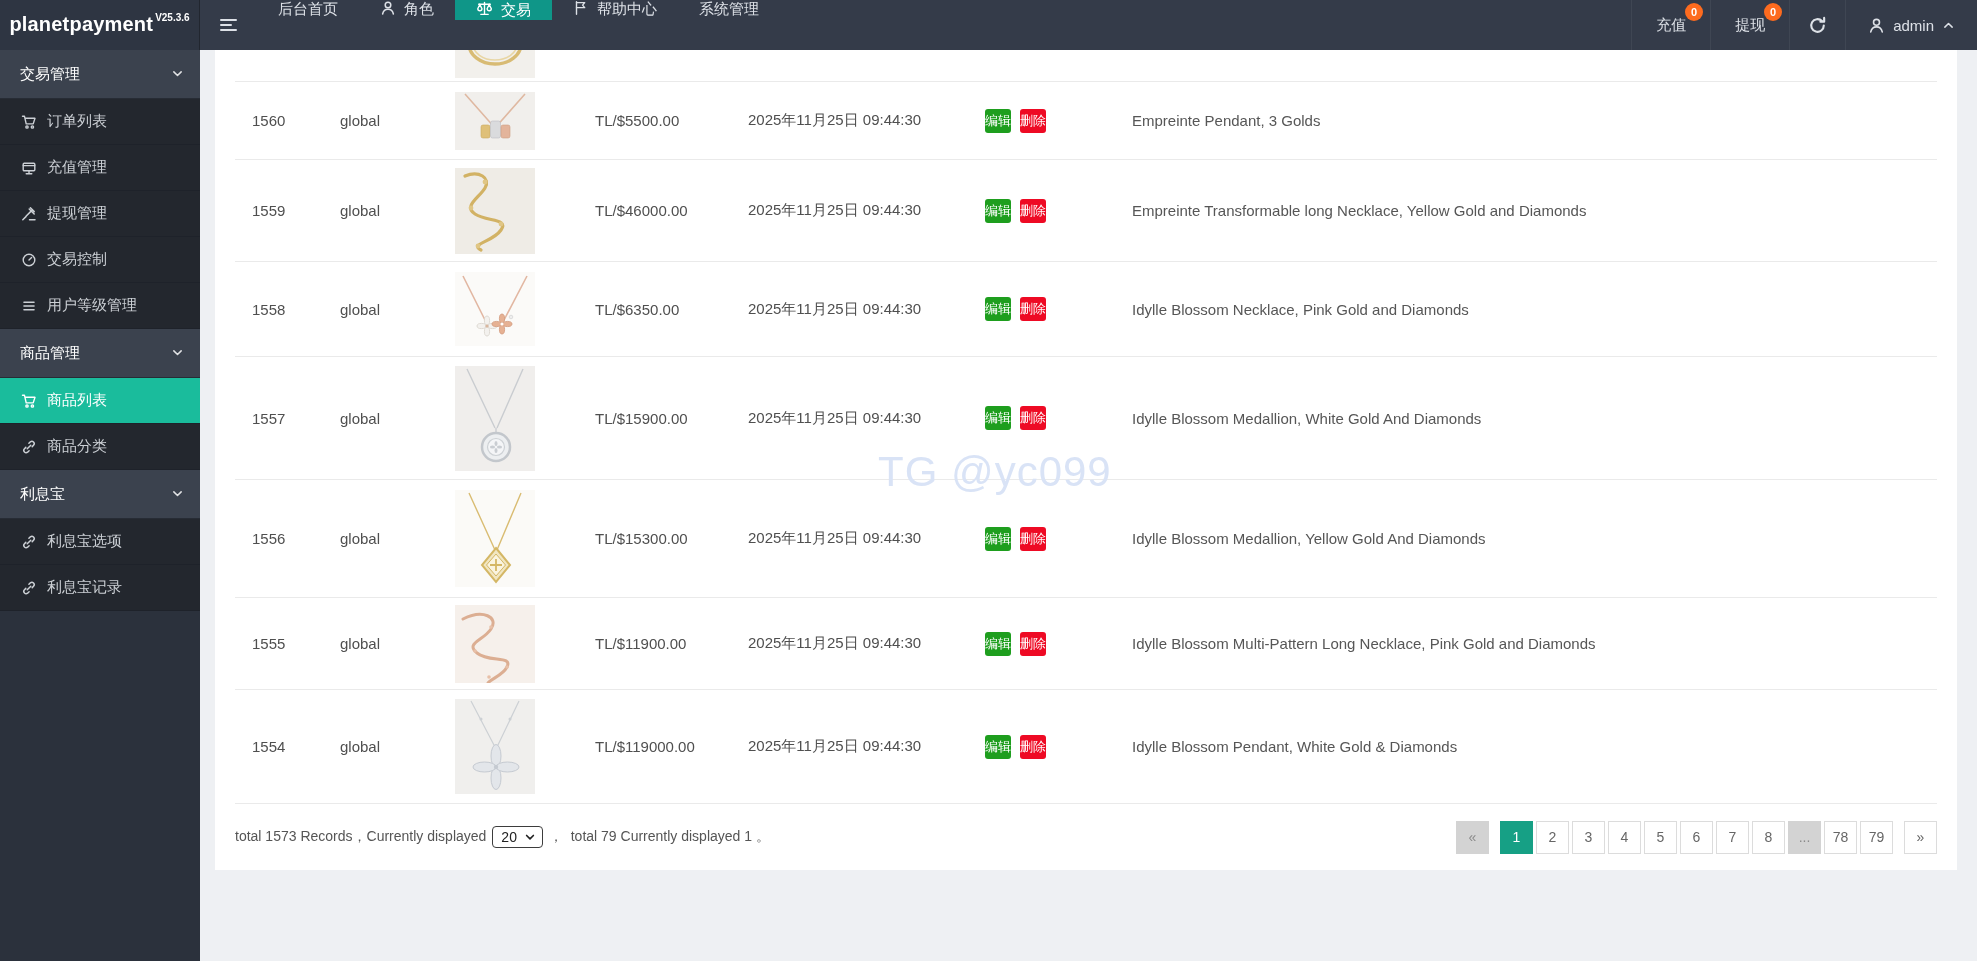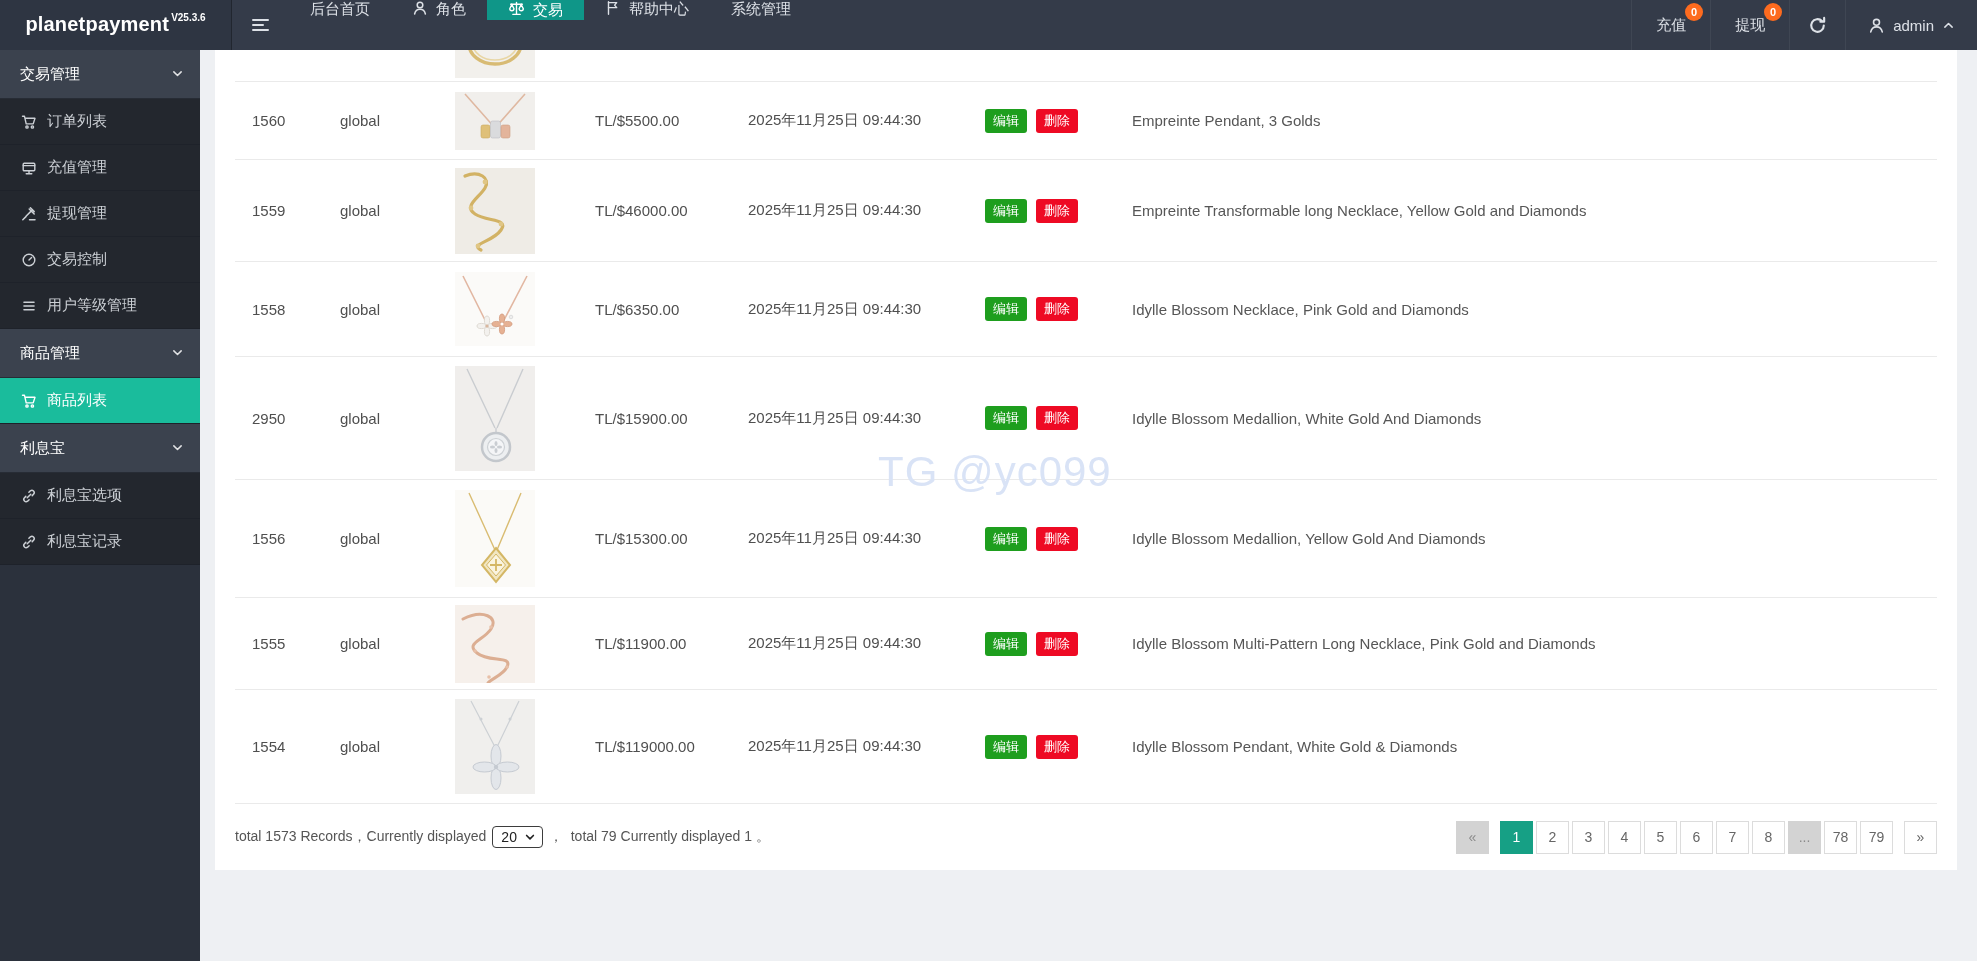--- a/index.html
+++ b/index.html
@@ -4,21 +4,21 @@
 <style>
   html,body{margin:0;padding:0;}
   body{
     width:1977px;height:961px;position:relative;overflow:hidden;
     background:#eef0f3;
     font-family:"Liberation Sans","DejaVu Sans",sans-serif;
     -webkit-font-smoothing:antialiased;
   }
   
   .topbar{position:absolute;top:0;left:0;width:1977px;height:50px;background:#343b49;display:flex;align-items:stretch;color:#dde1e7;z-index:6;}
-  .brand{width:232px;box-sizing:border-box;background:#2e3542;border-right:1px solid rgba(0,0,0,.28);display:flex;align-items:flex-start;justify-content:center;padding-top:12px;color:#fff;}
+  .brand{width:200px;box-sizing:border-box;background:#2e3542;border-right:1px solid rgba(0,0,0,.28);display:flex;align-items:flex-start;justify-content:center;padding-top:12px;color:#fff;}
   .brand .brand-text{font-size:20px;font-weight:bold;letter-spacing:.2px;line-height:24px;}
   .brand sup{font-size:10px;font-weight:bold;margin-left:2px;}
   .menu-toggle{display:flex;align-items:center;padding:0 20px;cursor:pointer;}
   .menu-toggle .bars{display:block;width:17px;}
   .menu-toggle .bars span{display:block;height:2px;background:#dde1e7;margin:3px 0;border-radius:1px;}
   .menu-toggle .bars span:nth-child(2){width:12px;}
   .topnav{display:flex;align-items:flex-start;}
   .nav-item{display:flex;align-items:center;gap:8px;padding:0 21px;font-size:15px;cursor:pointer;white-space:nowrap;}
   .nav-item.active{background:#0f9688;color:#fff;}
   .nav-item svg{flex:0 0 auto;}
@@ -41,21 +41,21 @@
   .c-id{padding-left:17px;}
   .c-region{padding-left:15px;}
   .c-image{display:flex;justify-content:center;}
   .trow.partial .c-image{align-self:start;}
   .c-price{padding-left:30px;white-space:nowrap;}
   .c-date{padding-left:28px;white-space:nowrap;}
   .c-actions{padding-left:30px;display:flex;gap:9px;}
   .c-name{padding-left:17px;color:#565656;}
   .photo{width:80px;overflow:hidden;display:block;}
   .photo svg{display:block;}
-  .abtn{border:none;color:#fff;font-size:13px;line-height:14px;padding:5px 8px;border-radius:3px;cursor:pointer;font-family:inherit;white-space:nowrap;}
+  .abtn{border:none;color:#fff;font-size:13px;line-height:14px;padding:5px 0;border-radius:3px;cursor:pointer;font-family:inherit;white-space:nowrap;}
   .abtn.edit{background:#1e9e1e;}
   .abtn.del{background:#ee0a24;}
   
   .footer-bar{position:absolute;left:20px;right:20px;top:754px;height:66px;display:flex;align-items:center;justify-content:space-between;font-size:14px;color:#555;gap:22px;}
   .summary{display:flex;align-items:center;white-space:pre-wrap;}
   .page-size{display:inline-flex;align-items:center;gap:7px;border:1px solid #3d3d3d;border-radius:4px;padding:2px 6px 2px 8px;margin:0 6px;font-size:14px;color:#222;cursor:pointer;background:#fff;}
   .pagination{display:flex;gap:3px;align-items:center;}
   .page-btn{min-width:33px;height:33px;box-sizing:border-box;display:flex;align-items:center;justify-content:center;font-size:14px;color:#666;background:#fff;border:1px solid #dcdcdc;cursor:pointer;padding:0 6px;}
   .page-btn.active{background:#16a085;border-color:#16a085;color:#fff;}
   .page-btn.disabled{background:#d3d3d3;border-color:#d3d3d3;color:#8b8b8b;cursor:default;}
@@ -205,20 +205,30 @@
       <div class="side-item active">
         <span class="i">
           <svg width="16" height="16" viewBox="0 0 16 16" fill="none" stroke="currentColor" stroke-width="1.4" stroke-linecap="round" stroke-linejoin="round">
             <path d="M1.5 2.3h2l1.7 7.6h7l1.8-5.6H4.1"></path>
             <circle cx="6" cy="13" r="1.15"></circle>
             <circle cx="11.4" cy="13" r="1.15"></circle>
           </svg>
         </span>
         <span>商品列表</span>
       </div>
+      <div class="side-item">
+        <span class="i">
+          <svg width="16" height="16" viewBox="0 0 16 16" fill="none" stroke="currentColor" stroke-width="1.5" stroke-linecap="round">
+            <path d="M6.2 9.8l3.6-3.6"></path>
+            <path d="M4.8 8.4L3.3 9.9a2.35 2.35 0 0 0 3.3 3.3l1.5-1.5"></path>
+            <path d="M11.2 7.6l1.5-1.5a2.35 2.35 0 0 0-3.3-3.3L7.9 4.3"></path>
+          </svg>
+        </span>
+        <span>商品分类</span>
+      </div>
       <div class="section-header">
         <span>利息宝</span>
         <span class="i"><svg width="13" height="13" viewBox="0 0 16 16" fill="none" stroke="currentColor" stroke-width="1.8" stroke-linecap="round" stroke-linejoin="round">
             <polyline points="3.5,6 8,10.5 12.5,6"></polyline>
           </svg></span>
       </div>
       <div class="side-item">
         <span class="i">
           <svg width="16" height="16" viewBox="0 0 16 16" fill="none" stroke="currentColor" stroke-width="1.5" stroke-linecap="round">
             <path d="M6.2 9.8l3.6-3.6"></path>
@@ -333,21 +343,21 @@
         </div>
         <div class="c-price">TL/$6350.00</div>
         <div class="c-date">2025年11月25日 09:44:30</div>
         <div class="c-actions">
           <button class="abtn edit">编辑</button>
           <button class="abtn del">删除</button>
         </div>
         <div class="c-name">Idylle Blossom Necklace, Pink Gold and Diamonds</div>
       </div>
       <div class="trow" style="height: 123px;">
-        <div class="c-id">2950</div>
+        <div class="c-id">1557</div>
         <div class="c-region">global</div>
         <div class="c-image">
           <span class="photo">
             <svg width="80" height="105" viewBox="0 0 80 105">
               <rect width="80" height="105" fill="#f0eeec"></rect>
               <path d="M12 3 L40 62 M68 3 L42 62 M41 62v5" stroke="#c9ccd0" stroke-width="1.4" fill="none"></path>
               <circle cx="41" cy="81" r="14" fill="#edeff1" stroke="#c3c7cc" stroke-width="2.5"></circle>
               <circle cx="41" cy="81" r="8.5" fill="#f4f5f7" stroke="#cdd1d5" stroke-width="1.2"></circle>
               <g fill="#c9cdd2">
                 <ellipse cx="41" cy="77.5" rx="1.5" ry="2.6"></ellipse>

